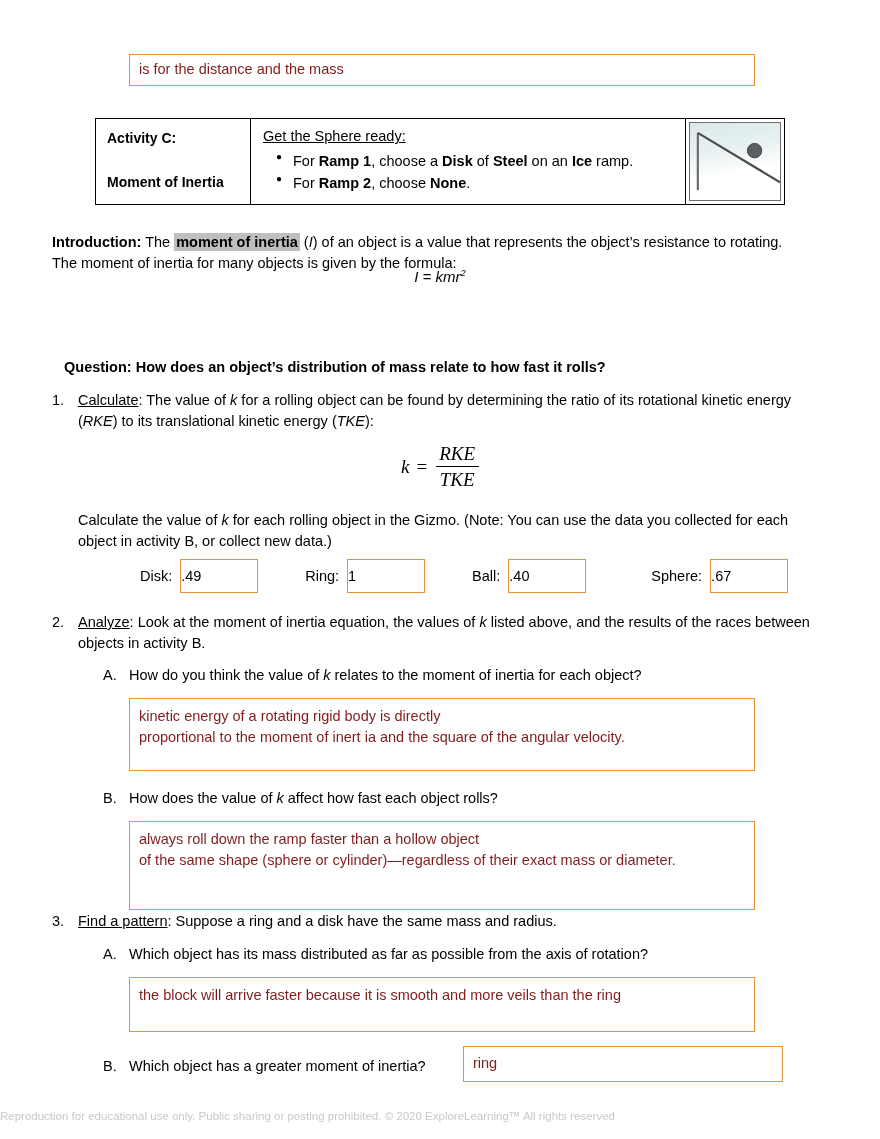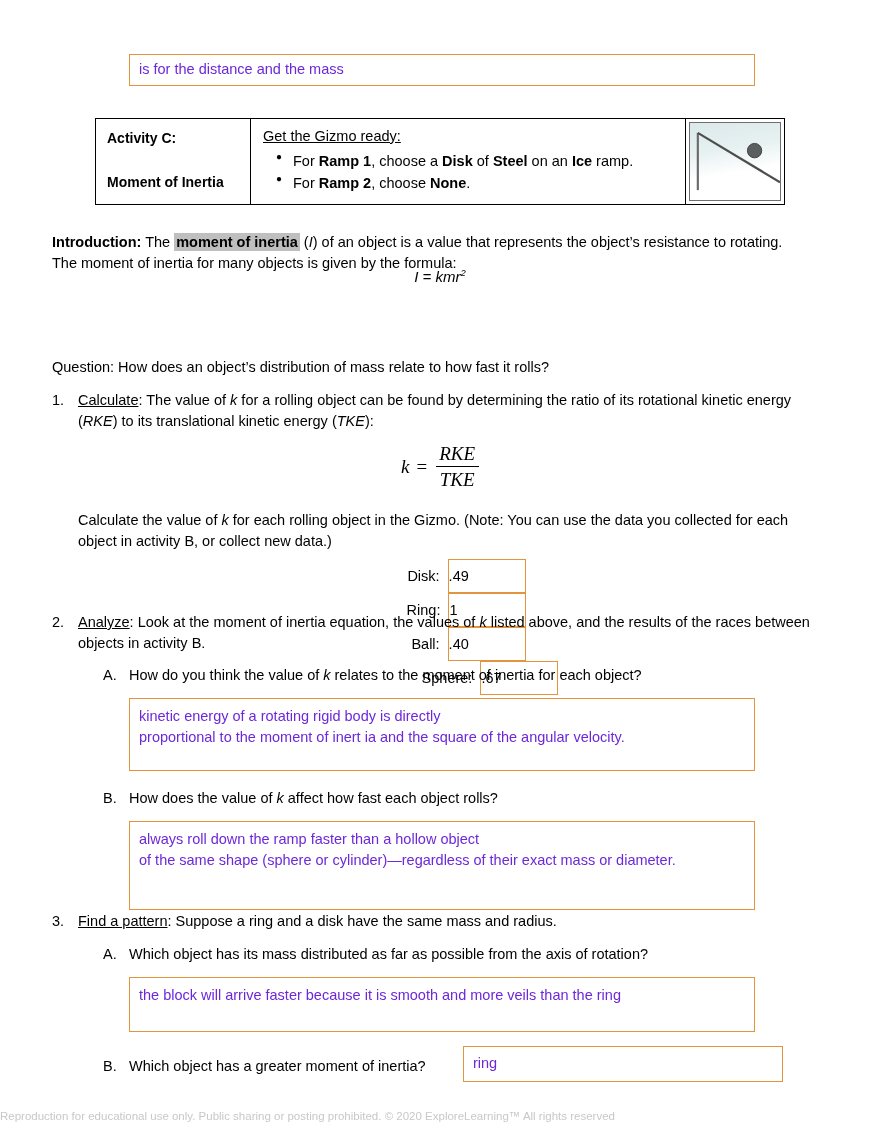--- a/index.html
+++ b/index.html
@@ -25,21 +25,21 @@
   }
 
   
   .ansbox {
     box-sizing: border-box;
     border: 1.5px solid #E4943C;
     background: #ffffff;
     padding: 7px 9px 7px 9px;
     font-size: 14.5px;
     line-height: 1.47;
-    color: #6d28d9;
+    color: #7f1d1d;
   }
   .ansbox .line { white-space: pre; }
 
   
   .top-box {
     position: absolute;
     left: 129px;
     top: 54px;
     width: 626px;
     height: 32px;
@@ -173,21 +173,20 @@
 
   
   .krow {
     position: absolute;
     left: 140px;
     top: 559px;
     width: 700px;
     display: flex;
     align-items: center;
     font-size: 14.5px;
-    flex-direction: column;
   }
   .kgroup { display: flex; align-items: center; }
   .klabel { margin-right: 8px; white-space: nowrap; }
   .kfield {
     box-sizing: border-box;
     border: 1.5px solid #E4943C;
     background: #fff;
     width: 78px;
     height: 34px;
     display: flex;
@@ -212,21 +211,21 @@
   <div class="ansbox top-box">
     <span>is for the distance and the mass</span>
   </div>
 
   <div class="act-table">
     <div class="act-left">
       <div class="l1">Activity C:</div>
       <div class="l2">Moment of Inertia</div>
     </div>
     <div class="act-mid">
-      <div class="ready">Get the Gizmo ready:</div>
+      <div class="ready">Get the Sphere ready:</div>
       <ul>
         <li><span>For </span><b>Ramp 1</b><span>, choose a </span><b>Disk</b><span> of </span><b>Steel</b><span> on an </span><b>Ice</b><span> ramp.</span></li>
         <li><span>For </span><b>Ramp 2</b><span>, choose </span><b>None</b><span>.</span></li>
       </ul>
     </div>
     <div class="act-right">
       <div class="ramp-pic">
         <svg width="100%" height="100%" viewBox="0 0 92 78" preserveAspectRatio="none">
           <rect x="0" y="0" width="92" height="78" fill="none"></rect>
           <line x1="8" y1="10" x2="8" y2="68" stroke="#6a6a6a" stroke-width="2.2"></line>
@@ -239,21 +238,21 @@
 
   <div class="ptext" style="left:52px; top:232px; width:740px;">
     <b>Introduction:</b><span> The </span><span class="hl">moment of inertia</span><span> (</span><i>I</i><span>) of an object is a value that represents the object’s resistance to rotating. The moment of inertia for many objects is given by the formula:</span>
   </div>
 
   <div class="formula1">
     <span>I = kmr</span><sup>2</sup>
   </div>
 
 
-  <div class="ptext" style="left:52px; top:357px; width:760px; font-weight:normal;">Question: How does an object’s distribution of mass relate to how fast it rolls?</div>
+  <div class="ptext" style="left:64px; top:357px; width:760px; font-weight:bold;">Question: How does an object’s distribution of mass relate to how fast it rolls?</div>
 
   <div class="numitem" style="left:52px; top:390px; width:760px;">
     <div class="marker">1.</div>
     <div class="body">
       <span class="u">Calculate</span><span>:</span><span> The value of </span><i>k</i><span> for a rolling object can be found by determining the ratio of its rotational kinetic energy (</span><i>RKE</i><span>) to its translational kinetic energy (</span><i>TKE</i><span>):</span>
     </div>
   </div>
 
   <div class="frac-wrap">
     <span class="frac-k">k</span>
@@ -274,21 +273,21 @@
       <span class="kfield">
           <span>.49</span>
         </span>
     </div>
     <div class="kgroup" style="margin-right:47px;">
       <span class="klabel">Ring:</span>
       <span class="kfield">
           <span>1</span>
         </span>
     </div>
-    <div class="kgroup" style="margin-right:43px;">
+    <div class="kgroup" style="margin-right:65px;">
       <span class="klabel">Ball:</span>
       <span class="kfield">
           <span>.40</span>
         </span>
     </div>
     <div class="kgroup">
       <span class="klabel">Sphere:</span>
       <span class="kfield">
           <span>.67</span>
         </span>

